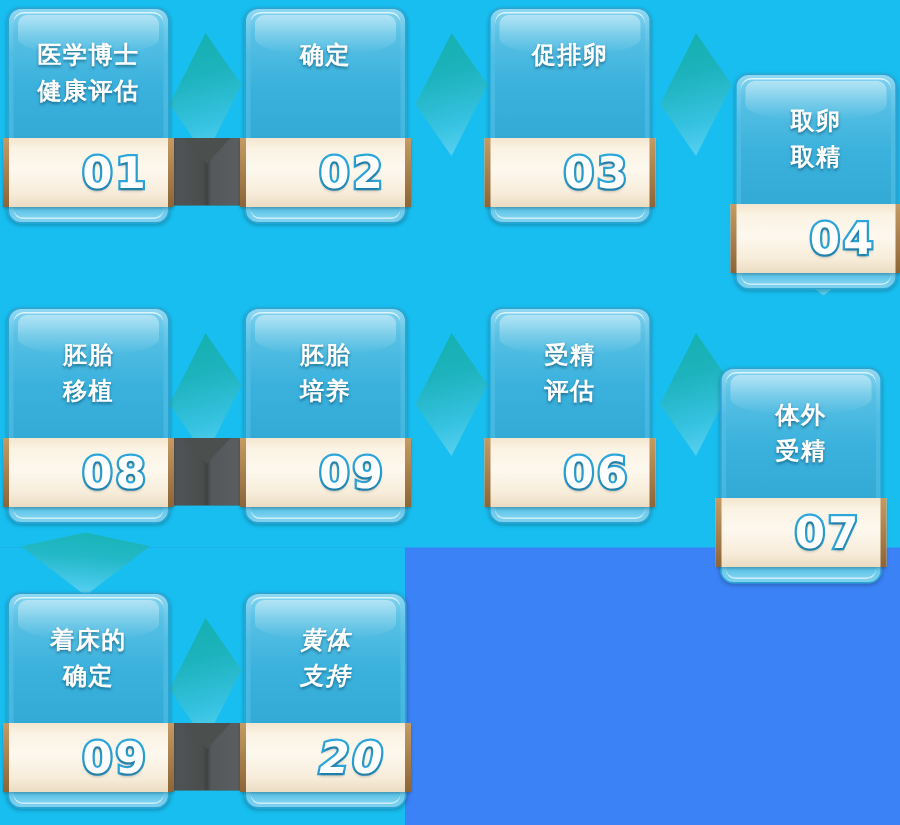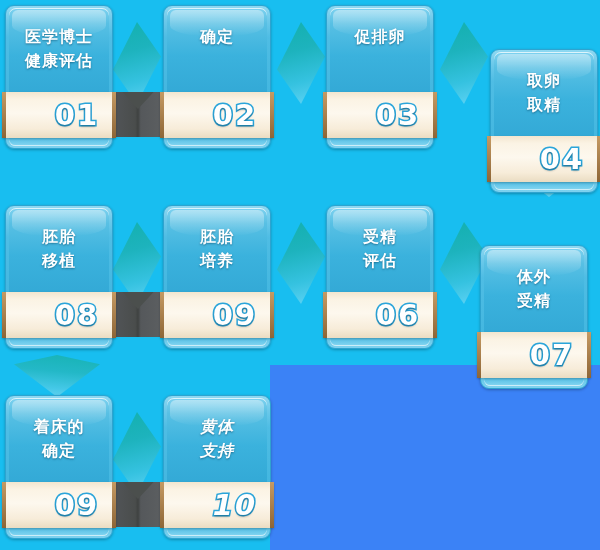--- a/index.html
+++ b/index.html
@@ -263,18 +263,18 @@
   </div>
 
   <div class="card" style="left:163px;top:395px;font-style:italic;">
     <div class="shell"></div>
     <div class="glass"></div>
     <div class="title">
       <span>黄体</span>
       <span>支持</span>
     </div>
     <div class="band">
-      <div class="num">10</div>
+      <div class="num">20</div>
     </div>
     <div class="foot"></div>
   </div>
 
 </div>
 
 </body></html>

